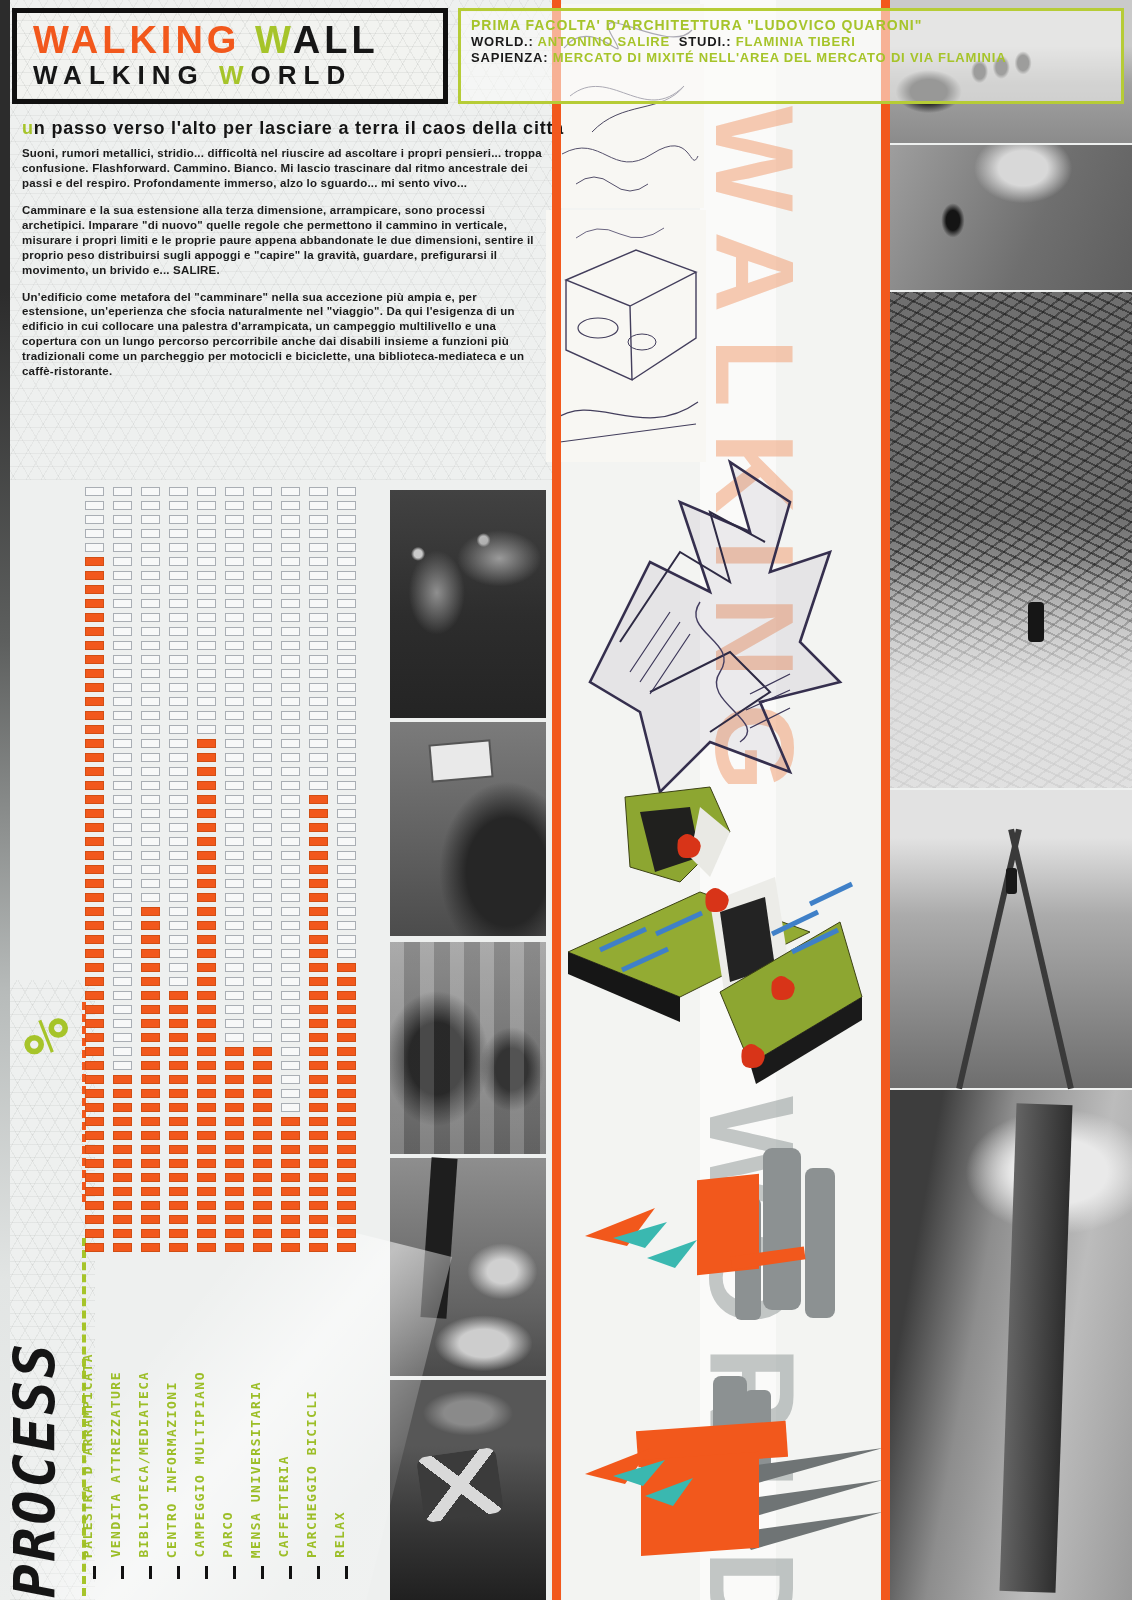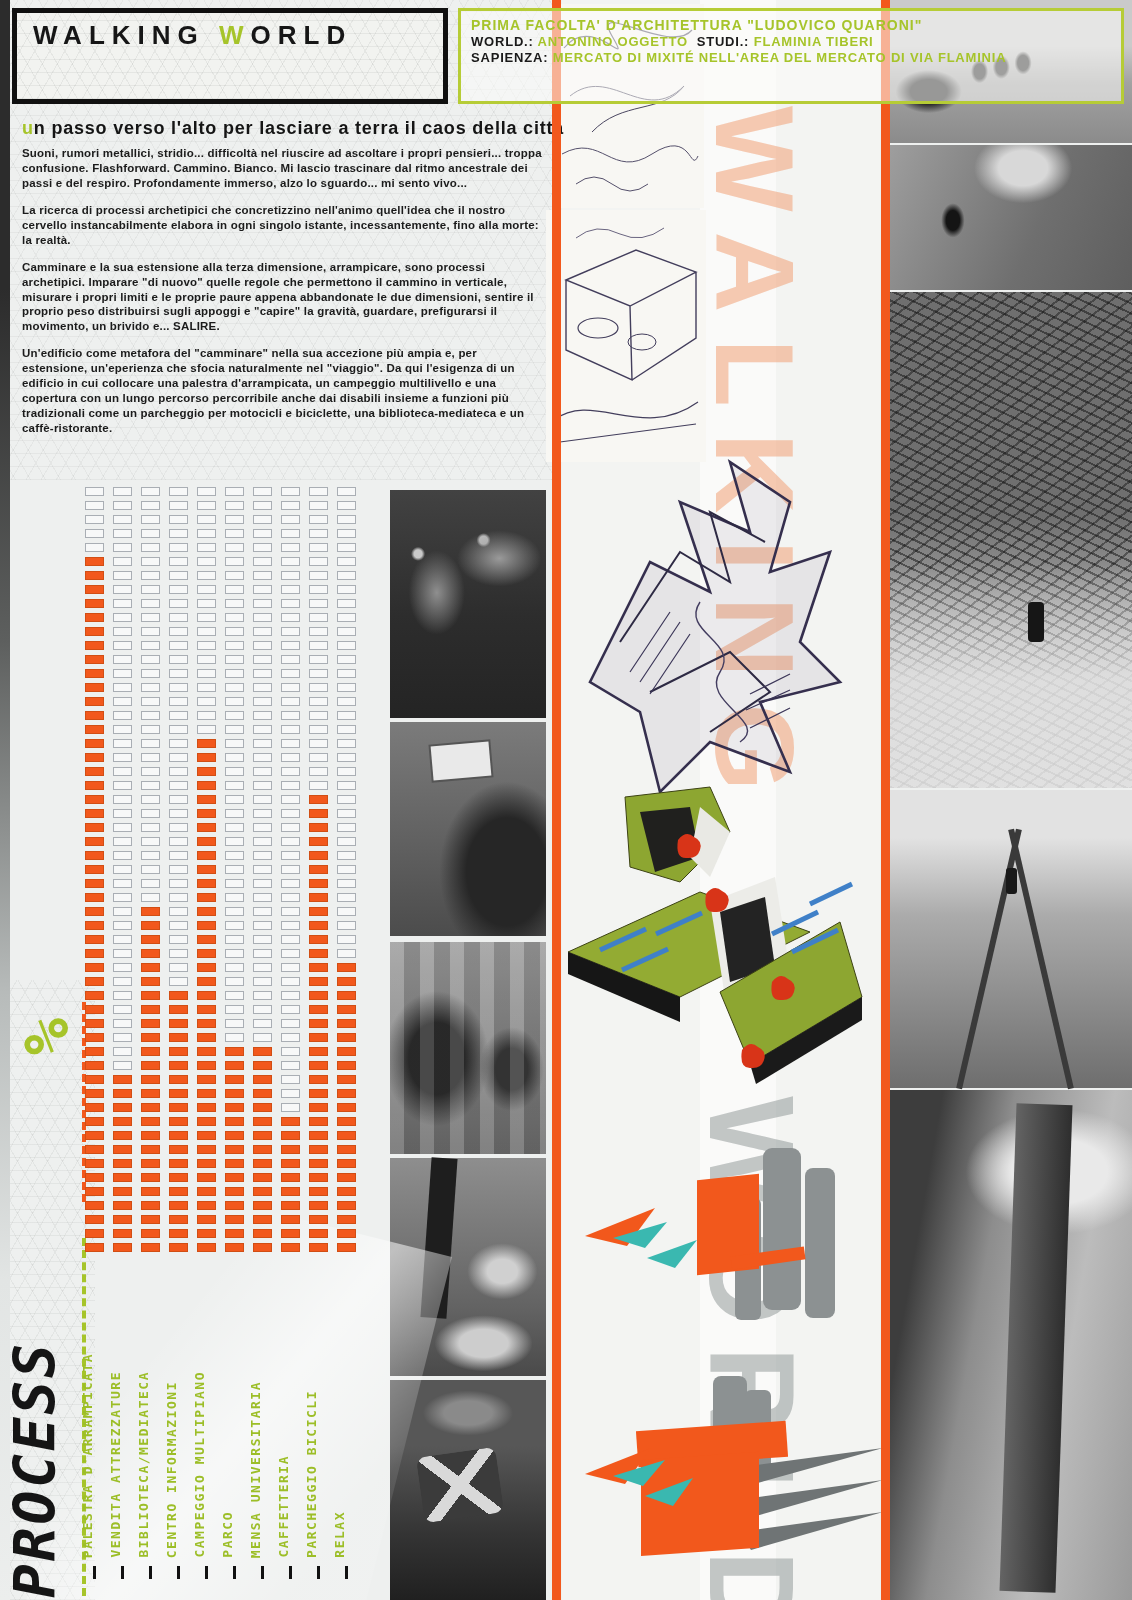--- a/index.html
+++ b/index.html
@@ -256,33 +256,33 @@
         <polygon points="28,104 80,88 58,114"></polygon>
           <polygon points="60,124 108,106 88,134"></polygon>
       </g>
     </svg>
   </div>
 
   <div class="abs vline vl1"></div>
   <div class="abs vline vl2"></div>
 
   <div class="abs title-box hexbg">
+    <div class="t1"><span class="c-or">WALKING </span><span class="c-gr">W</span><span class="c-bk">ALL</span></div>
     <div class="t2"><span class="c-bk">WALKING </span><span class="c-gr">W</span><span class="c-bk">ORLD</span></div>
   </div>
 
   <div class="abs header-box">
     <div class="h2">PRIMA FACOLTA' D'ARCHITETTURA "LUDOVICO QUARONI"</div>
-    <div class="h4"><span>WORLD.:</span> <span class="c-gr">ANTONINO OGGETTO</span>&nbsp;&nbsp;<span>STUDI.:</span> <span class="c-gr">FLAMINIA TIBERI</span></div>
+    <div class="h4"><span>WORLD.:</span> <span class="c-gr">ANTONINO SALIRE</span>&nbsp;&nbsp;<span>STUDI.:</span> <span class="c-gr">FLAMINIA TIBERI</span></div>
     <div class="h5"><span>SAPIENZA:</span> <span class="c-gr">MERCATO DI MIXITÉ NELL'AREA DEL MERCATO DI VIA FLAMINIA</span></div>
   </div>
 
   <div class="abs headline"><span class="c-gr">u</span><span>n passo verso l'alto per lasciare a terra il caos della città</span></div>
   <div class="abs copy">
     <p>Suoni, rumori metallici, stridio... difficoltà nel riuscire ad ascoltare i propri pensieri... troppa confusione. Flashforward. Cammino. Bianco. Mi lascio trascinare dal ritmo ancestrale dei passi e del respiro. Profondamente immerso, alzo lo sguardo... mi sento vivo...</p>
-    <p>La ricerca di processi archetipici che concretizzino nell'animo quell'idea che il nostro cervello instancabilmente elabora in ogni singolo istante, incessantemente, fino alla morte: la realtà.</p>
     <p>Camminare e la sua estensione alla terza dimensione, arrampicare, sono processi archetipici. Imparare "di nuovo" quelle regole che permettono il cammino in verticale, misurare i propri limiti e le proprie paure appena abbandonate le due dimensioni, sentire il proprio peso distribuirsi sugli appoggi e "capire" la gravità, guardare, prefigurarsi il movimento, un brivido e... SALIRE.</p>
     <p>Un'edificio come metafora del "camminare" nella sua accezione più ampia e, per estensione, un'eperienza che sfocia naturalmente nel "viaggio". Da qui l'esigenza di un edificio in cui collocare una palestra d'arrampicata, un campeggio multilivello e una copertura con un lungo percorso percorribile anche dai disabili insieme a funzioni più tradizionali come un parcheggio per motocicli e biciclette, una biblioteca-mediateca e un caffè-ristorante.</p>
   </div>
 
   <div class="abs" id="chart">
       <div class="col" style="left: 0px;">
         <div class="cell"></div>
         <div class="cell"></div>
         <div class="cell"></div>
         <div class="cell"></div>

